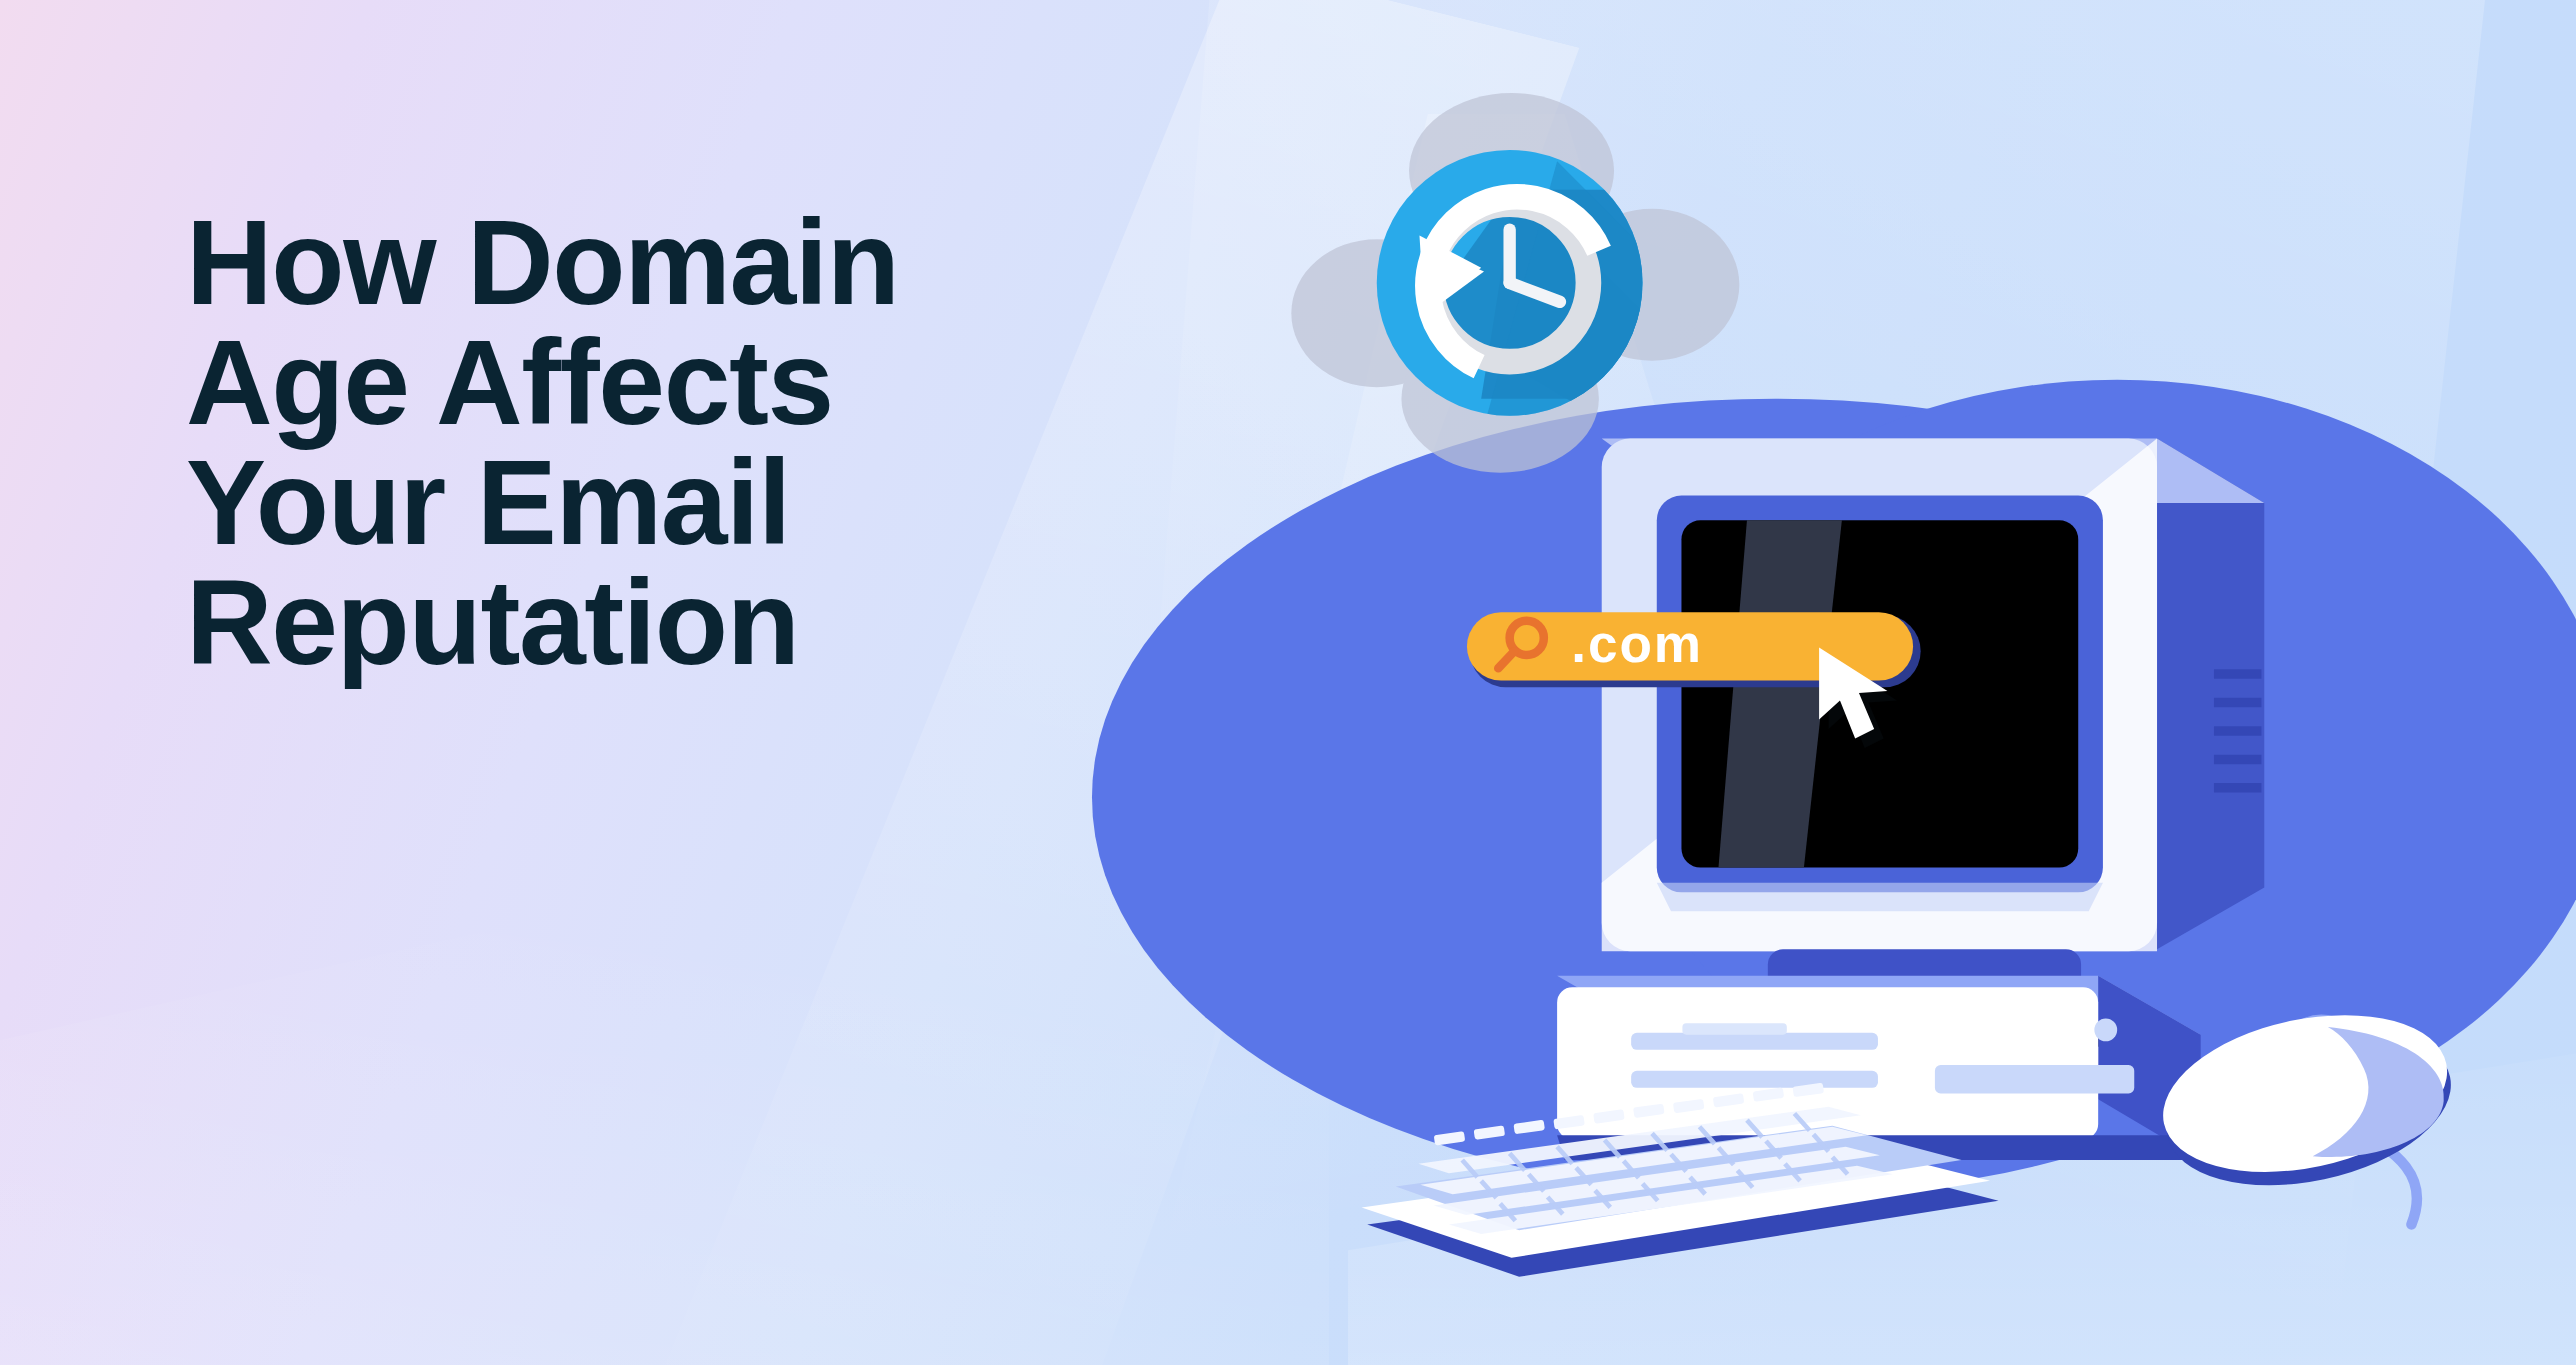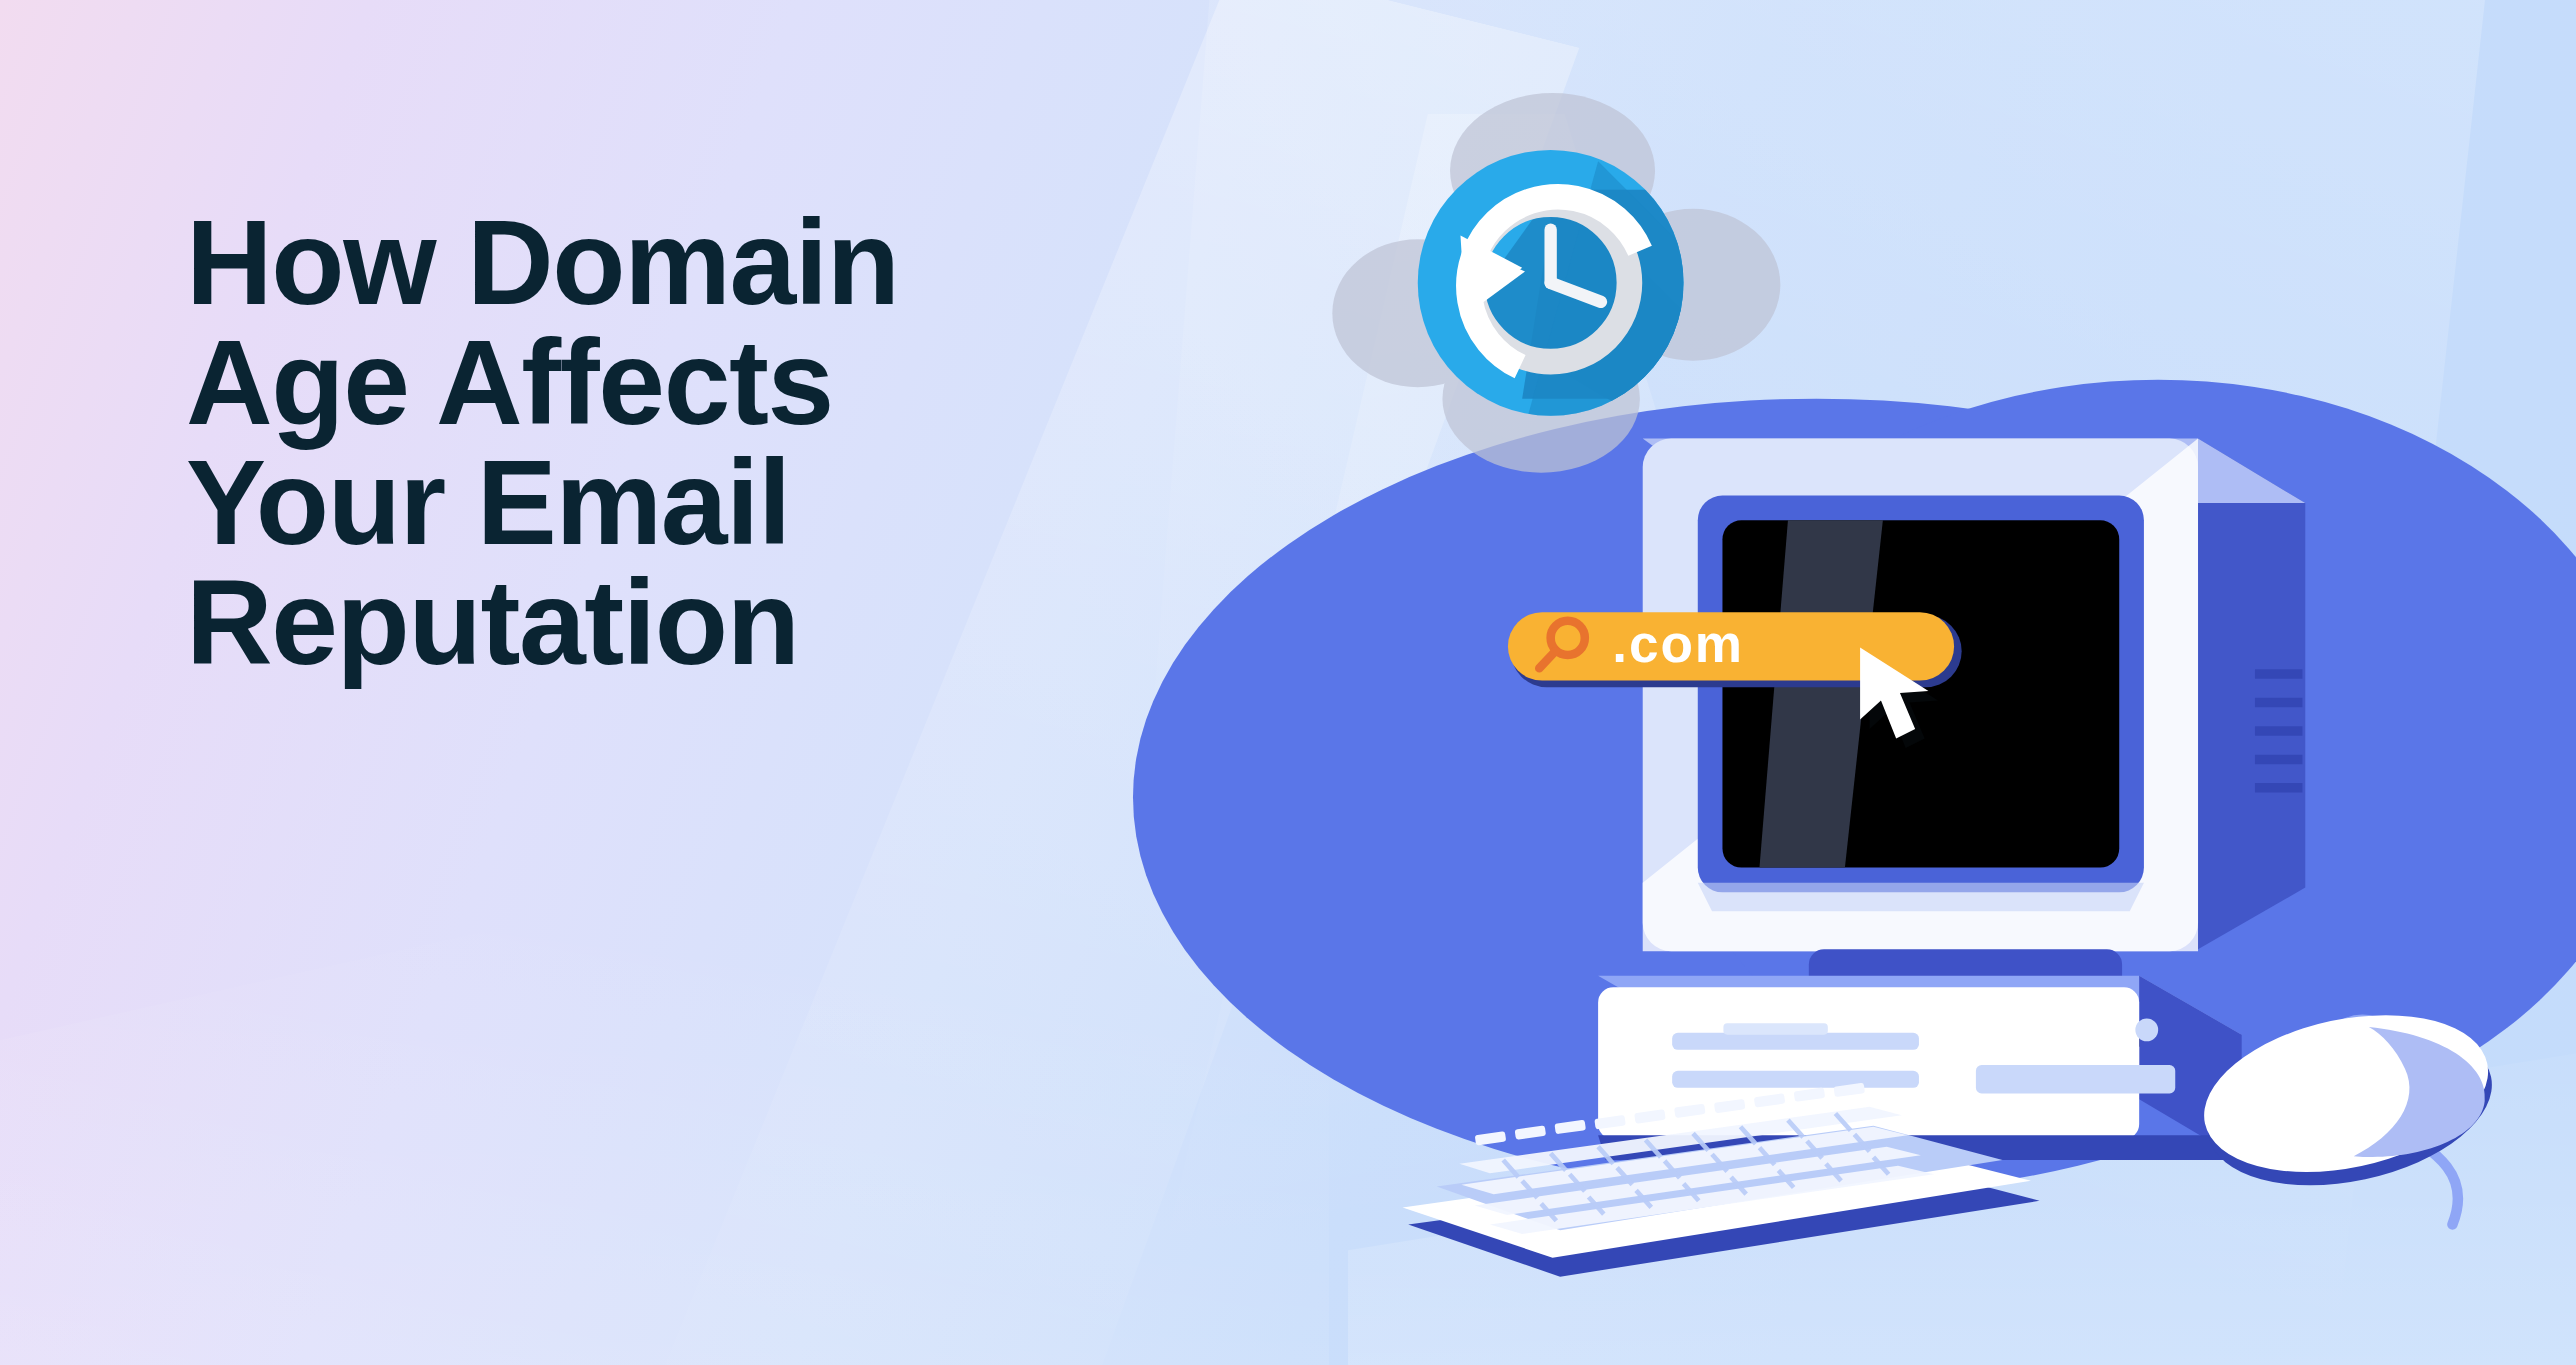--- a/index.html
+++ b/index.html
@@ -87,21 +87,21 @@
     background: linear-gradient(140deg, #ffffff 0%, #f4f8ff 35%, #dbe9fc 100%);
   }
   .subtitle-text {
     color: #101820;
     font-size: 39px;
     line-height: 1.56;
     font-weight: 400;
   }
 
   
-  #art { position: absolute; left: 0; top: 0; width: 2164px; height: 1365px; padding-left: 41px; }
+  #art { position: absolute; left: 0; top: 0; width: 2164px; height: 1365px; }
   #art svg { display: block; }
 </style>
 </head>
 <body>
 
 <div id="banner">
 
   <div class="ray ray-1"></div>
   <div class="ray ray-2"></div>
   <div class="ray ray-3"></div>

